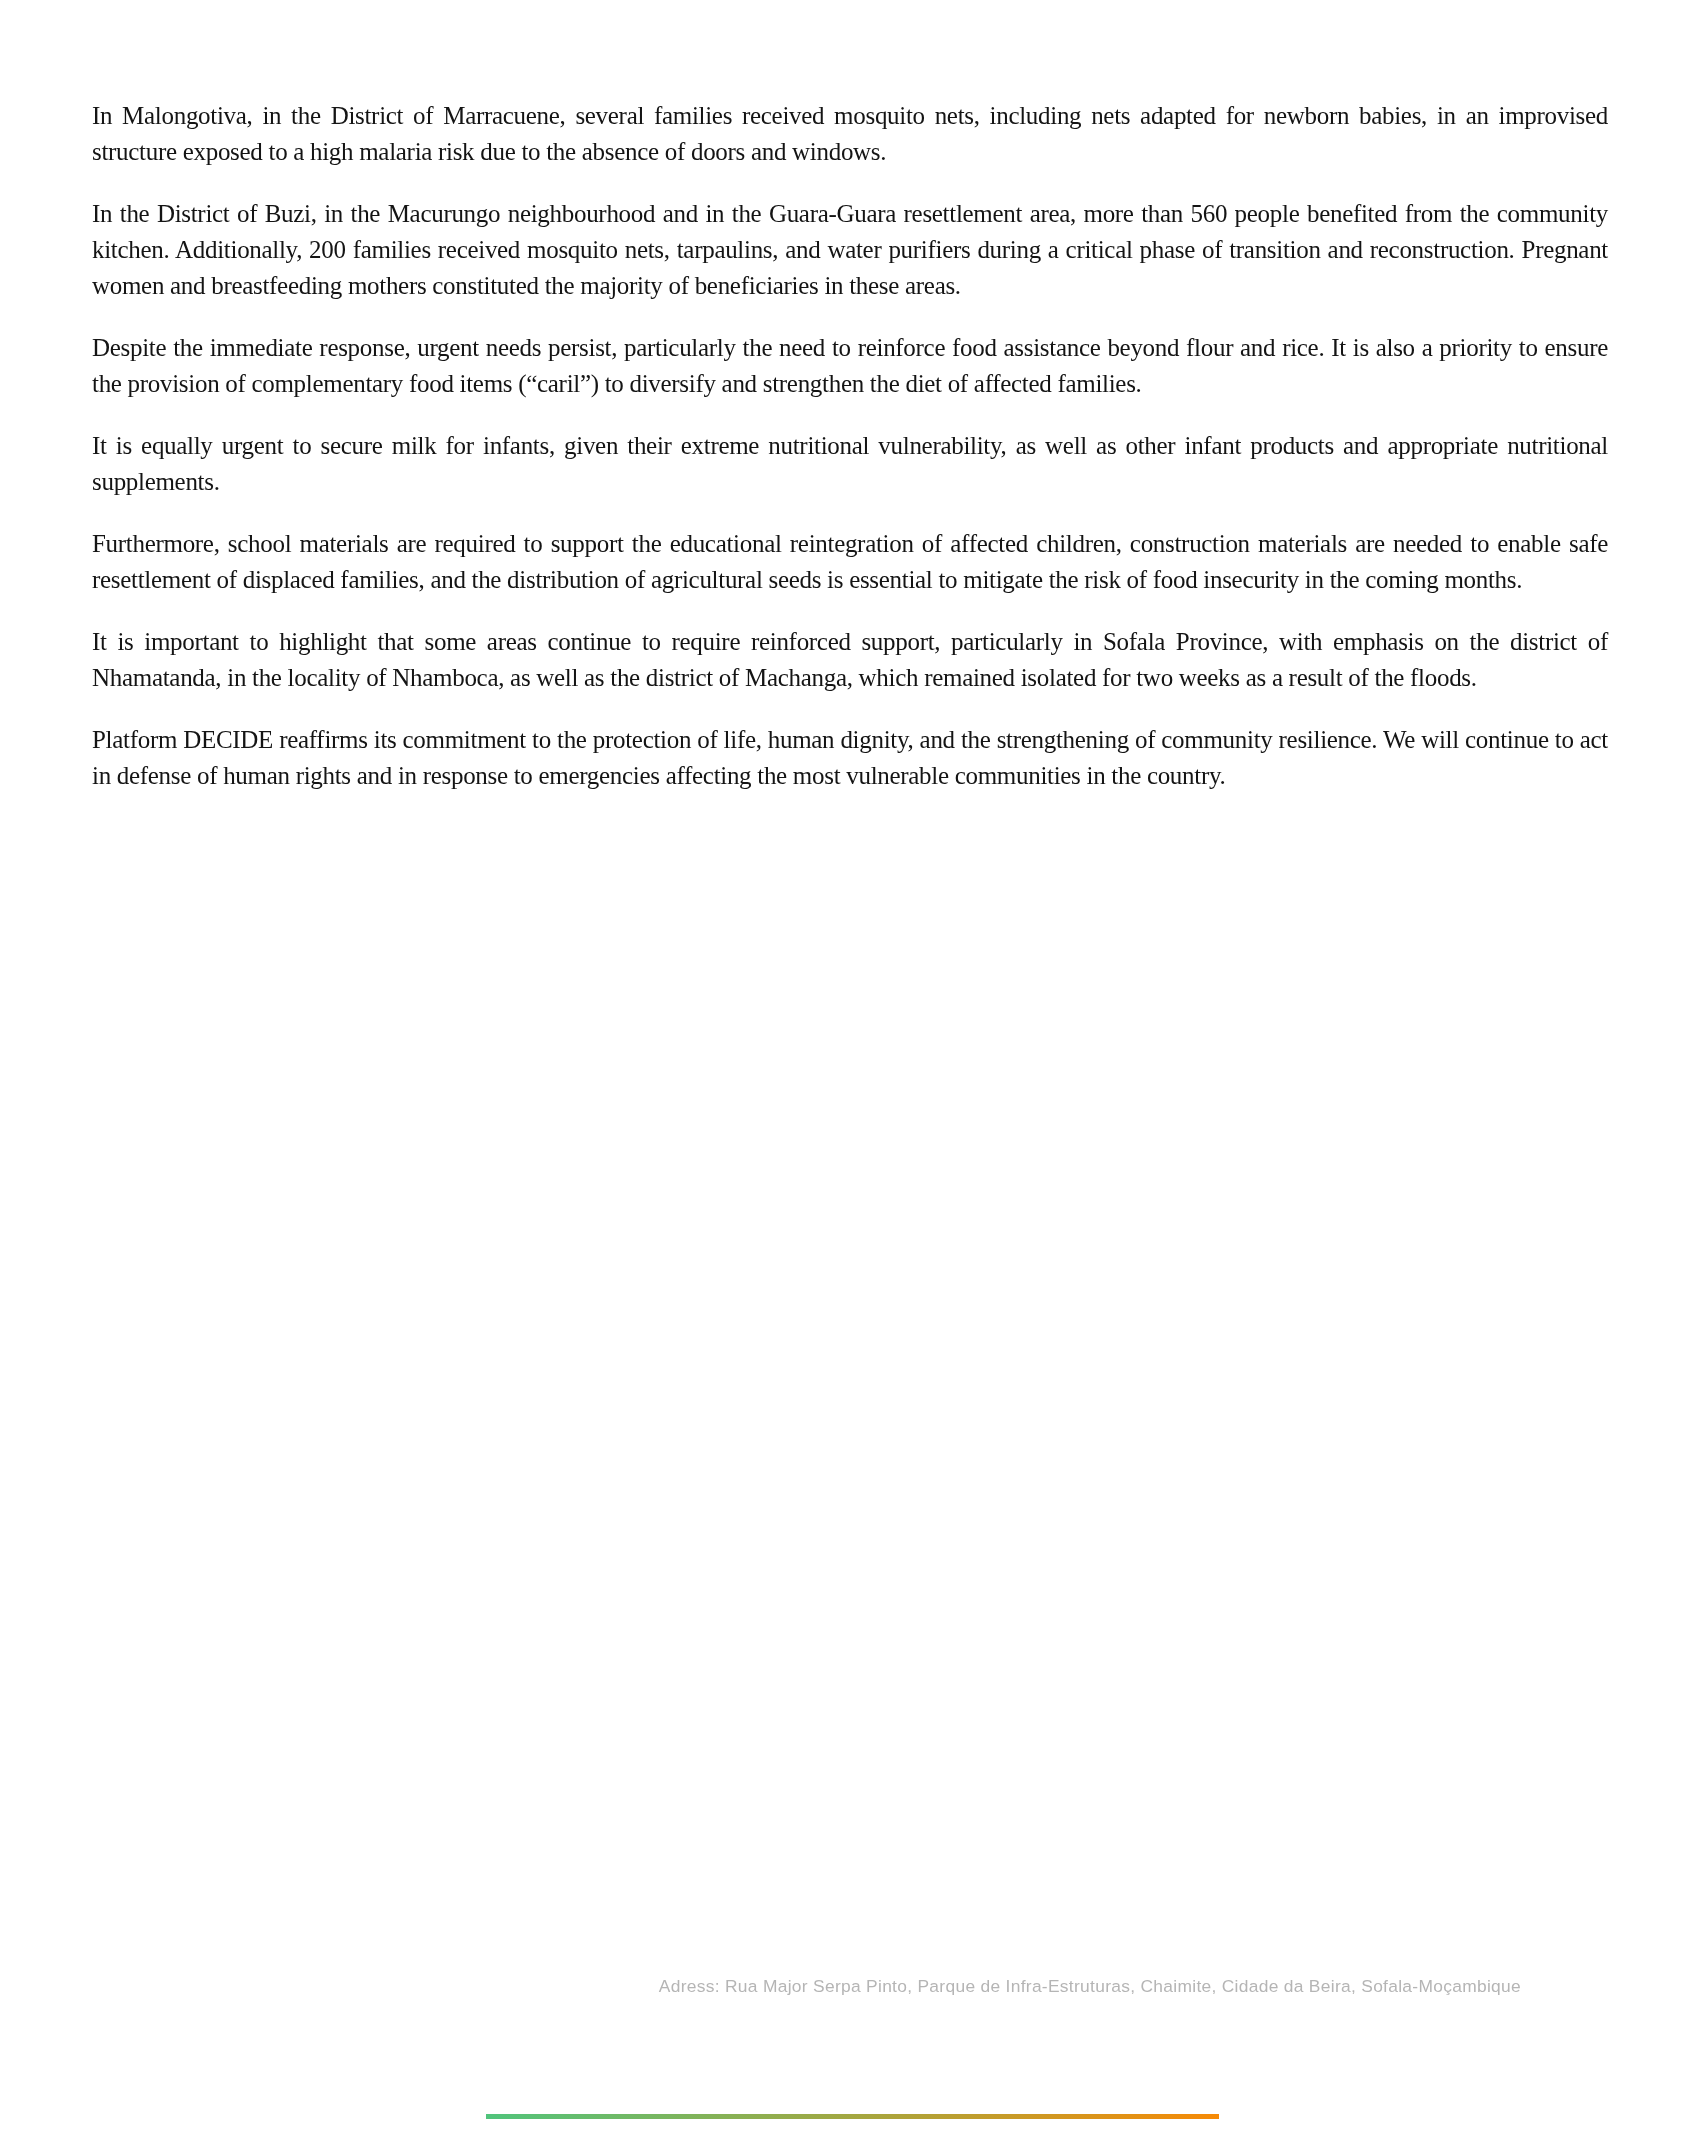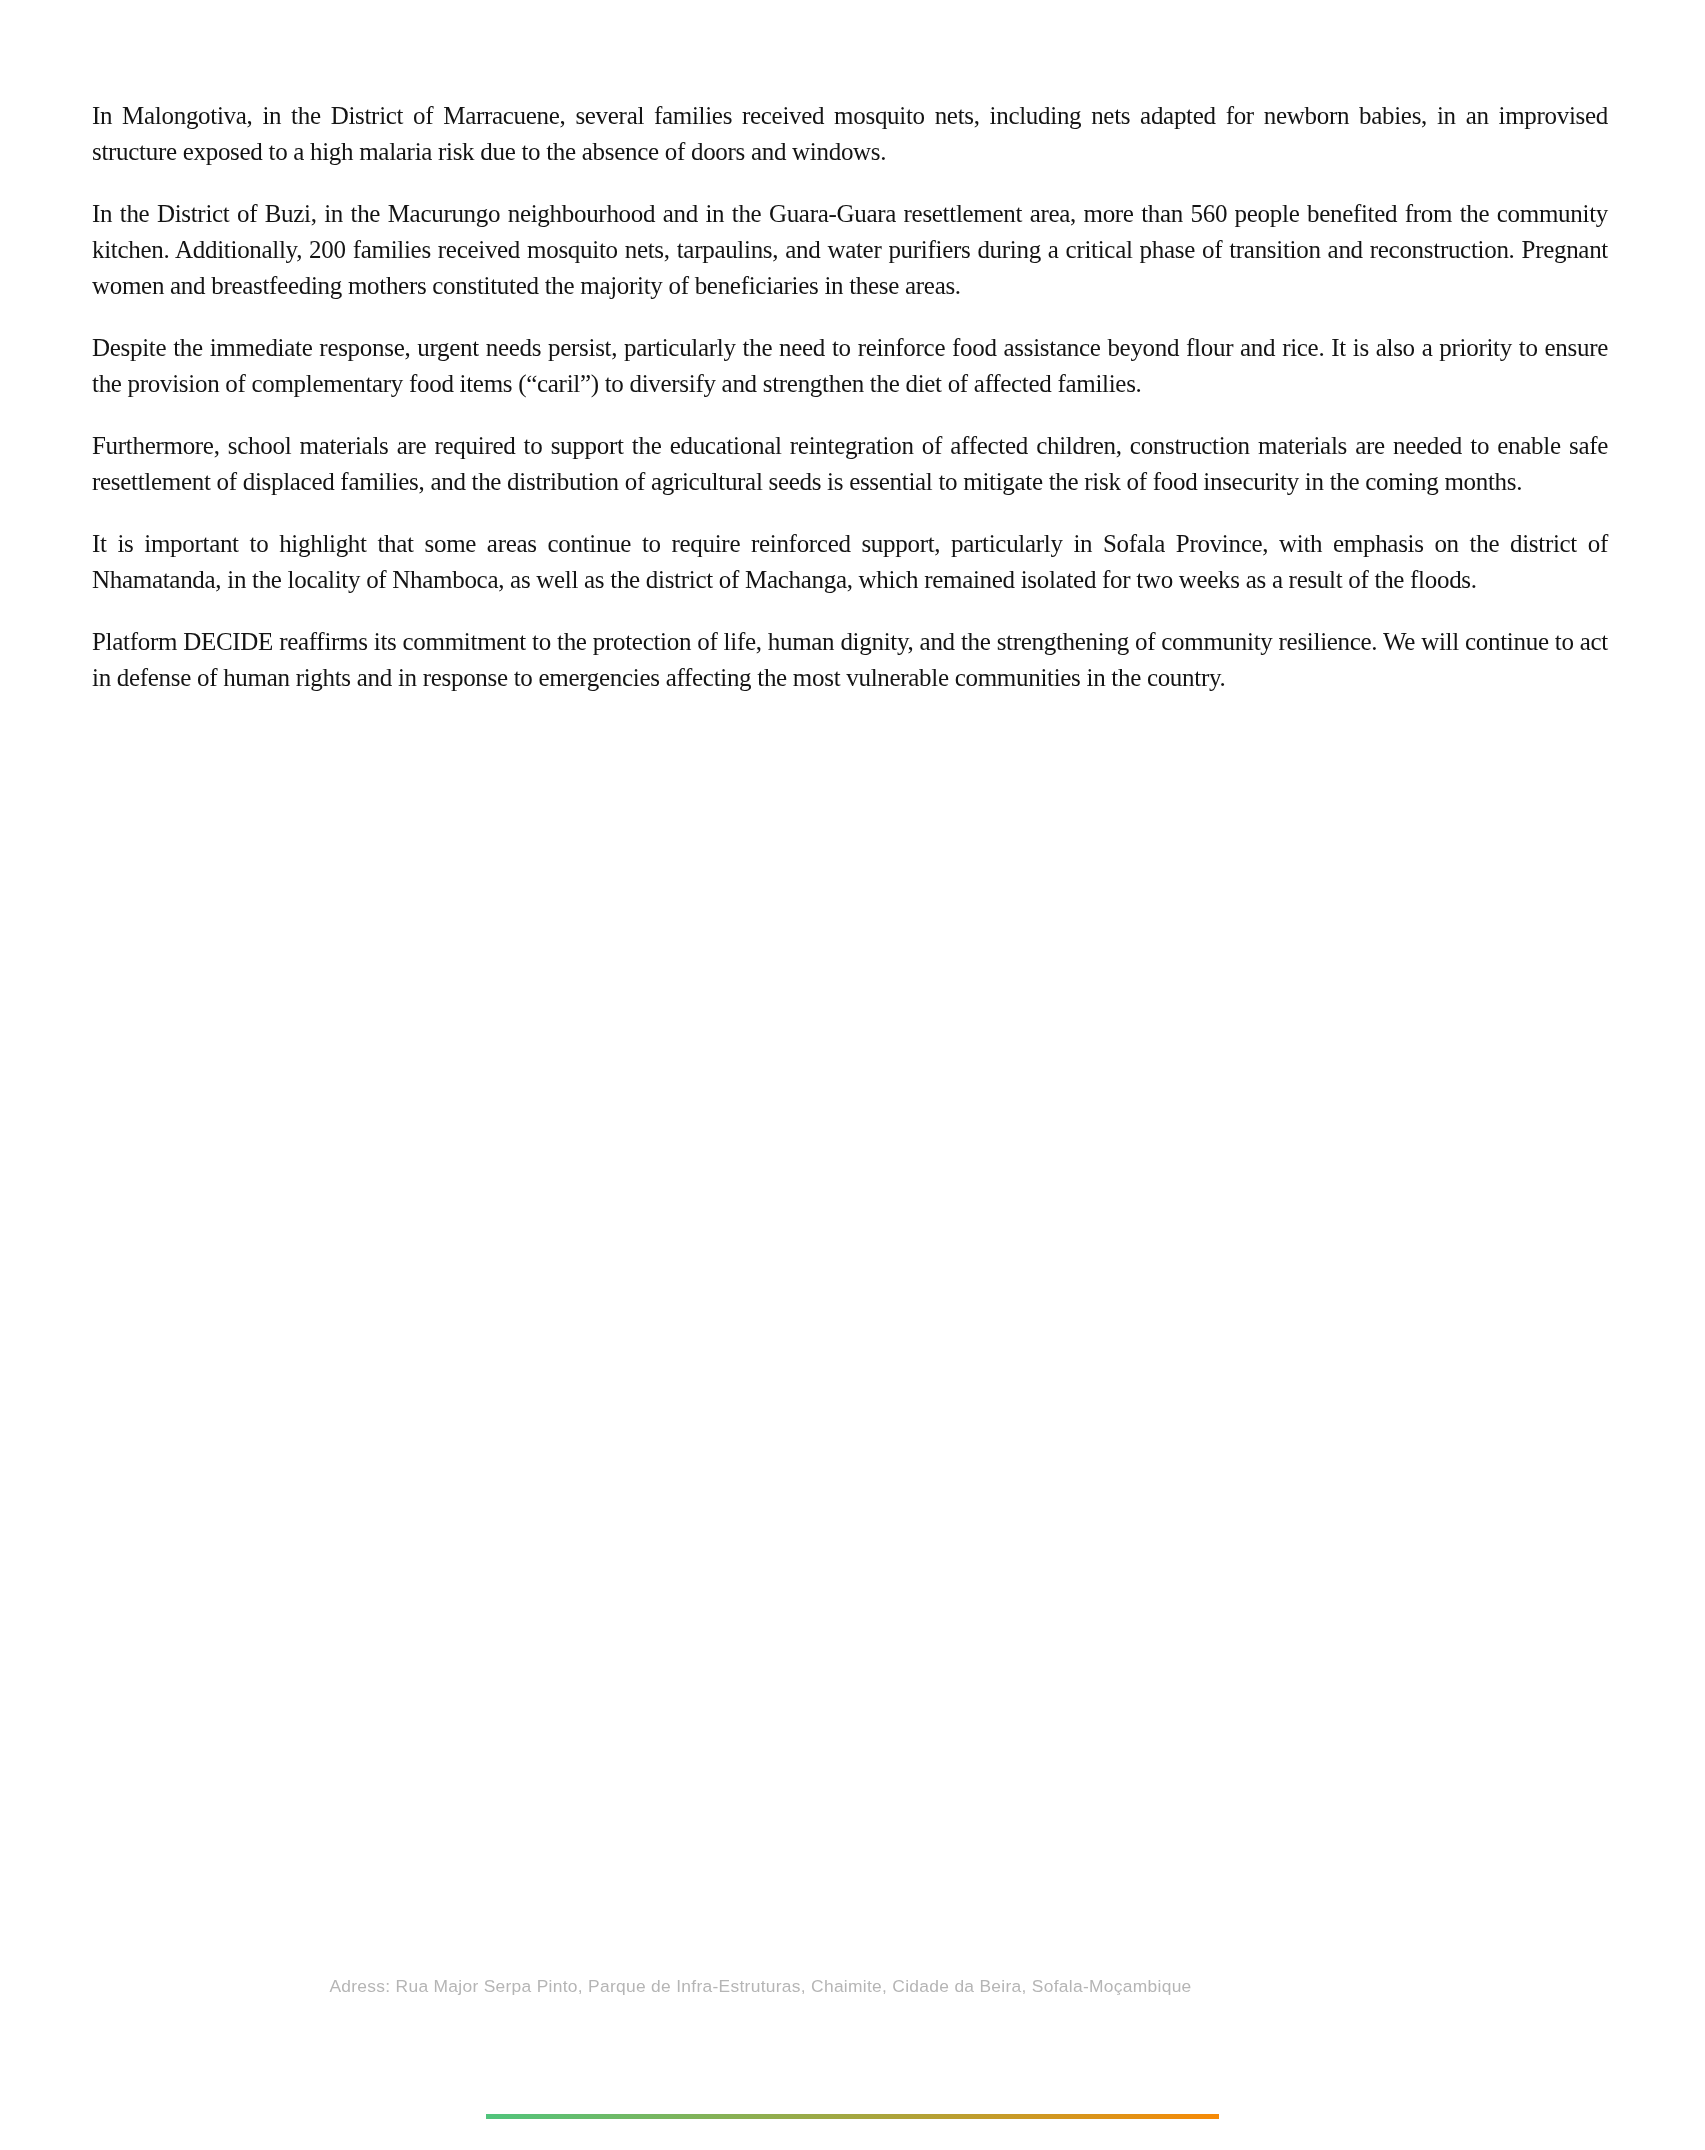--- a/index.html
+++ b/index.html
@@ -23,21 +23,21 @@
     line-height: 36px;
     color: #141414;
     text-align: justify;
     letter-spacing: -0.3px;
   }
   .page-footer {
     position: absolute;
     left: 0;
     top: 1975px;
     width: 1521px;
-    text-align: center;
+    text-align: right;
     color: #b5b5b5;
     font-size: 17.4px;
     line-height: 22.6px;
     letter-spacing: 0.3px;
   }
   .page-footer div { margin: 0; }
   .accent-bar {
     position: absolute;
     left: 486px;
     top: 2114px;
@@ -46,20 +46,21 @@
     background: linear-gradient(90deg, #50c47c, #f78a06);
   }
 </style>
 </head>
 <body>
 
 <main class="doc-body" style="color: rgb(20, 20, 20); font-family: Liberation Serif, serif;">
   <p>In Malongotiva, in the District of Marracuene, several families received mosquito nets, including nets adapted for newborn babies, in an improvised structure exposed to a high malaria risk due to the absence of doors and windows.</p>
   <p>In the District of Buzi, in the Macurungo neighbourhood and in the Guara-Guara resettlement area, more than 560 people benefited from the community kitchen. Additionally, 200 families received mosquito nets, tarpaulins, and water purifiers during a critical phase of transition and reconstruction. Pregnant women and breastfeeding mothers constituted the majority of beneficiaries in these areas.</p>
   <p>Despite the immediate response, urgent needs persist, particularly the need to reinforce food assistance beyond flour and rice. It is also a priority to ensure the provision of complementary food items (“caril”) to diversify and strengthen the diet of affected families.</p>
+  <p>It is equally urgent to secure milk for infants, given their extreme nutritional vulnerability, as well as other infant products and appropriate nutritional supplements.</p>
   <p>Furthermore, school materials are required to support the educational reintegration of affected children, construction materials are needed to enable safe resettlement of displaced families, and the distribution of agricultural seeds is essential to mitigate the risk of food insecurity in the coming months.</p>
   <p>It is important to highlight that some areas continue to require reinforced support, particularly in Sofala Province, with emphasis on the district of Nhamatanda, in the locality of Nhamboca, as well as the district of Machanga, which remained isolated for two weeks as a result of the floods.</p>
   <p>Platform DECIDE reaffirms its commitment to the protection of life, human dignity, and the strengthening of community resilience. We will continue to act in defense of human rights and in response to emergencies affecting the most vulnerable communities in the country.</p>
 </main>
 
 <footer class="page-footer" style="color: rgb(181, 181, 181);">
   <div>Adress: Rua Major Serpa Pinto, Parque de Infra-Estruturas, Chaimite, Cidade da Beira, Sofala-Moçambique</div>
 </footer>
 
 <div class="accent-bar" style="background: linear-gradient(90deg, rgb(80, 196, 124), rgb(247, 138, 6));"></div>

